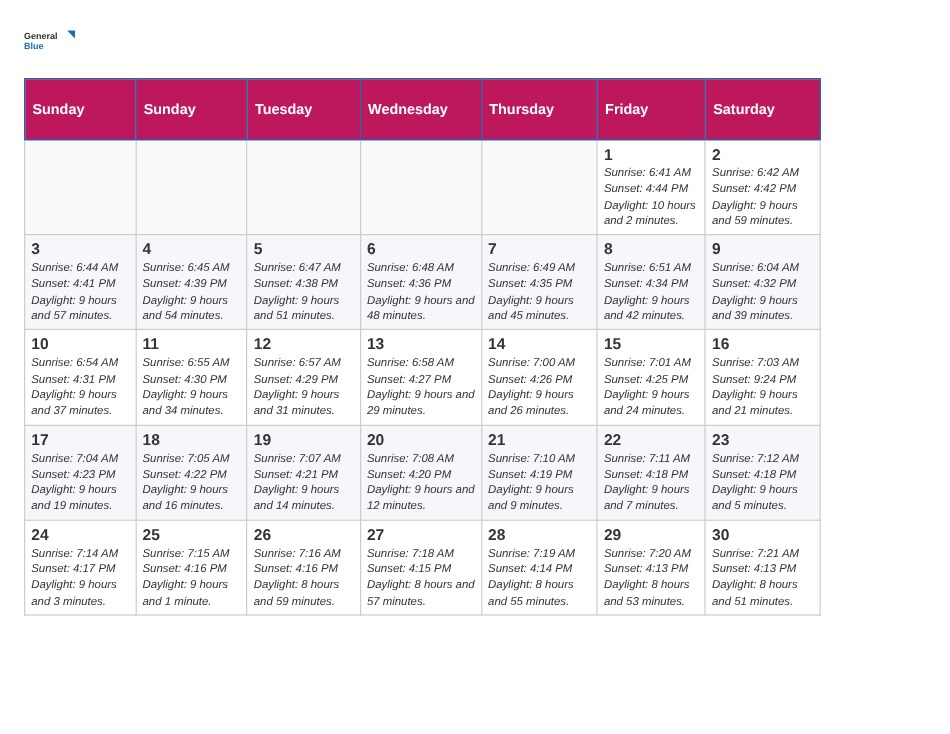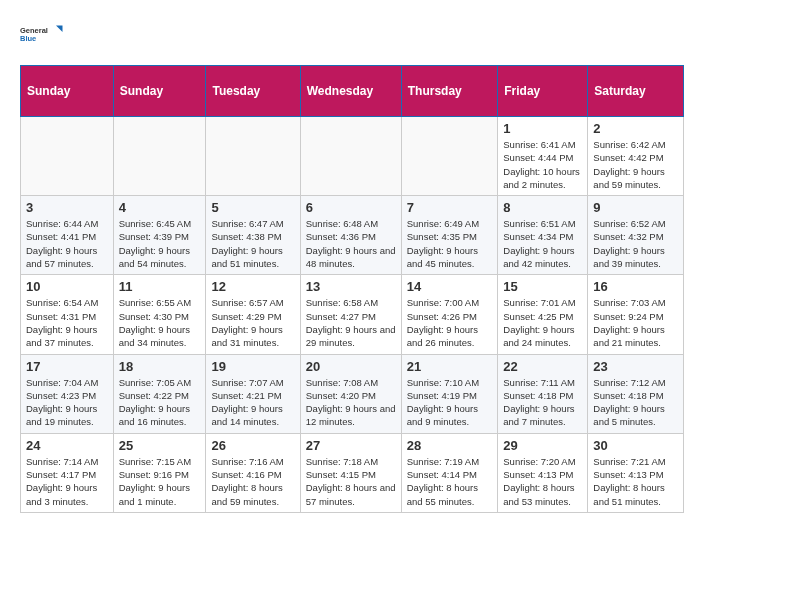--- a/index.html
+++ b/index.html
@@ -46,20 +46,21 @@
       font-size: 13px;
       font-weight: bold;
       display: block;
       margin-bottom: 2px;
     }
     
     .day-info {
       font-size: 9.5px;
       line-height: 1.4;
       color: #333;
+      font-style: italic;
     }
     
     .empty-cell { background: #f9f9f9 !important; }
   </style>
 </head>
 <body>
 
 <div class="page">
   <div class="header">
     <div class="logo">
@@ -147,21 +148,21 @@
           </td>
           <td>
             <span class="day-number">8</span>
             <div class="day-info">Sunrise: 6:51 AM
 Sunset: 4:34 PM
 Daylight: 9 hours
 and 42 minutes.</div>
           </td>
           <td>
             <span class="day-number">9</span>
-            <div class="day-info">Sunrise: 6:52 AM
+            <div class="day-info">Sunrise: 6:04 AM
 Sunset: 4:32 PM
 Daylight: 9 hours
 and 39 minutes.</div>
           </td>
         </tr>
         <tr>
           <td>
             <span class="day-number">10</span>
             <div class="day-info">Sunrise: 6:54 AM
 Sunset: 4:31 PM
@@ -266,21 +267,21 @@
           <td>
             <span class="day-number">24</span>
             <div class="day-info">Sunrise: 7:14 AM
 Sunset: 4:17 PM
 Daylight: 9 hours
 and 3 minutes.</div>
           </td>
           <td>
             <span class="day-number">25</span>
             <div class="day-info">Sunrise: 7:15 AM
-Sunset: 9:16 PM
+Sunset: 4:16 PM
 Daylight: 9 hours
 and 1 minute.</div>
           </td>
           <td>
             <span class="day-number">26</span>
             <div class="day-info">Sunrise: 7:16 AM
 Sunset: 4:16 PM
 Daylight: 8 hours
 and 59 minutes.</div>
           </td>

